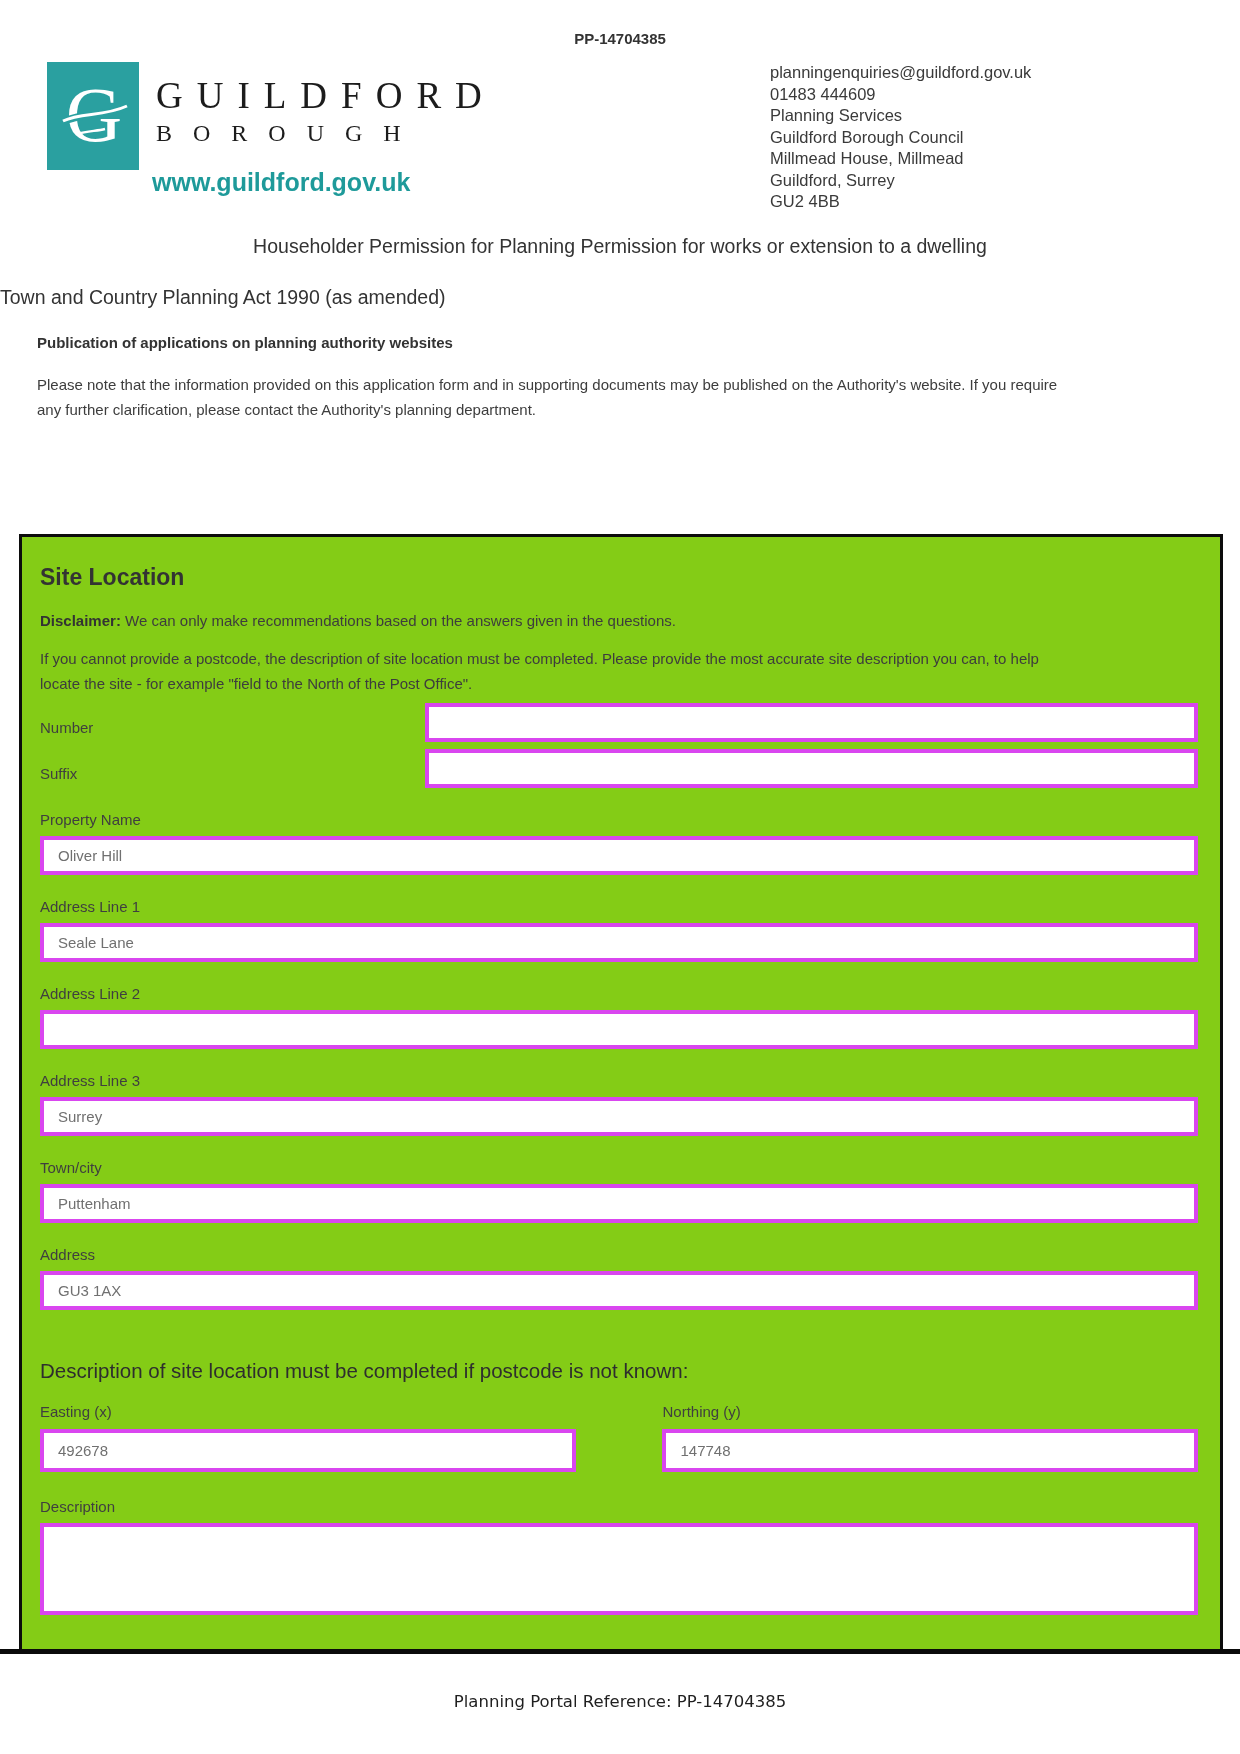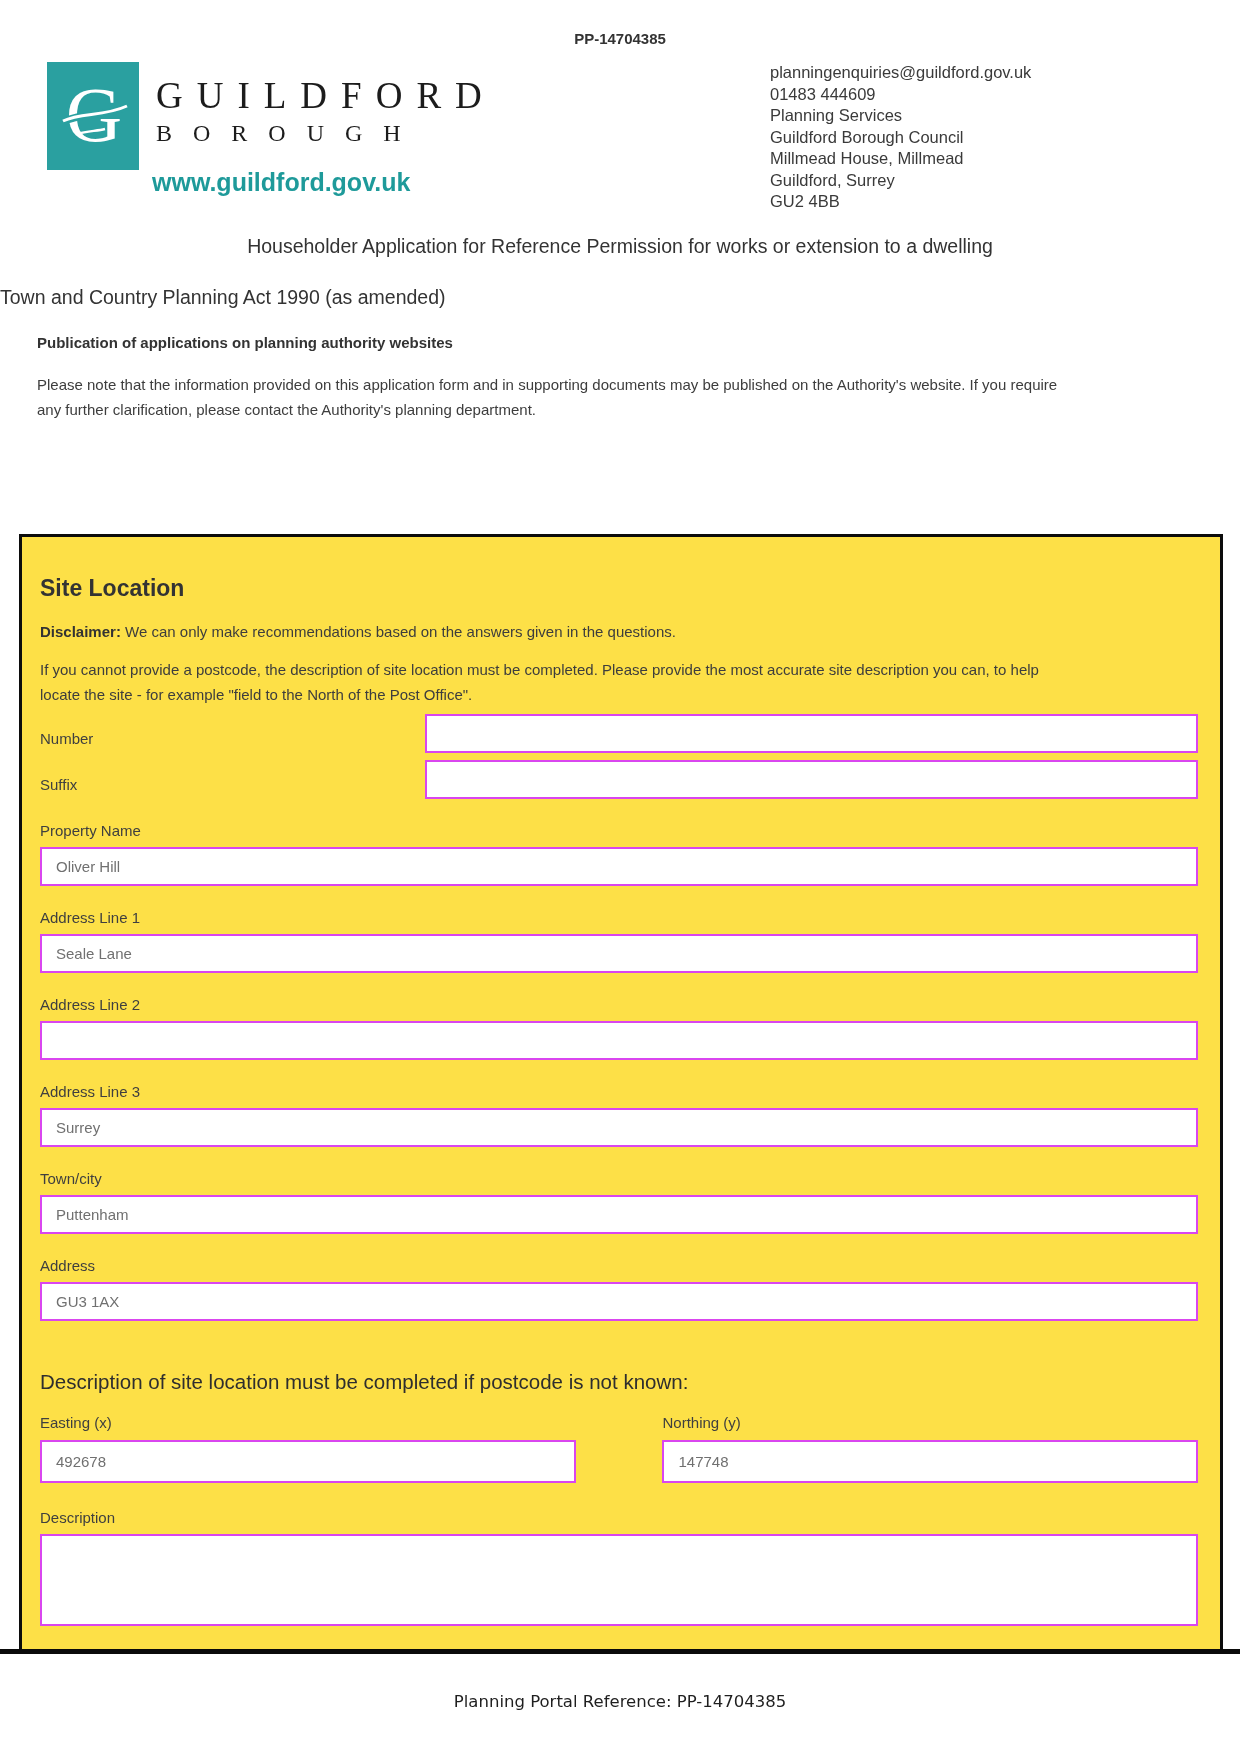--- a/index.html
+++ b/index.html
@@ -23,31 +23,31 @@
   .contact-block { position:absolute; left:770px; top:62px; font-size:16.5px; line-height:21.5px; color:#3a3a3a; }
   
   .title-main { position:absolute; top:235px; left:0; width:100%; text-align:center; font-size:19.5px; color:#333; font-weight:normal; }
   .title-sub  { position:absolute; top:286px; left:0; width:100%; font-size:19.5px; color:#333; font-weight:normal; }
   .pub-heading { position:absolute; top:334px; left:37px; font-size:15px; font-weight:bold; color:#333; }
   .pub-body { position:absolute; top:373px; left:37px; width:1032px; font-size:15px; line-height:24.5px; color:#3d3d3d; }
   
   .site-box {
     position:absolute; top:534px; left:19px; width:1204px; height:1116px;
     border:3px solid #0c0c0c; border-bottom:none;
-    padding:16px 22px 0 18px; overflow:hidden; background:#fde047;
+    padding:5px 22px 0 18px; overflow:hidden; background:#84cc16;
   }
   .site-title { margin-top:22px; font-size:23px; font-weight:bold; color:#333; }
   .disclaimer { margin-top:21px; font-size:15px; color:#3d3d3d; }
   .disclaimer b { color:#333; }
   .site-intro { margin-top:17px; width:1025px; font-size:15px; line-height:25px; color:#3d3d3d; }
   .row-inline { display:flex; align-items:center; margin-top:7px; }
   .row-inline .lbl { width:385px; padding-top:9px; }
   .lbl { font-size:15px; color:#3f3f3f; }
   .tbox {
-    display:block; width:100%; height:39px; border:2px solid #d946ef; background:#fff;
+    display:block; width:100%; height:39px; border:4px solid #d946ef; background:#fff;
     font-family:"Liberation Sans", sans-serif; font-size:15px; color:#707070;
     padding:0 14px; outline:none;
   }
   .row-inline .tbox { flex:1; }
   .stack { margin-top:23px; }
   .stack .tbox { margin-top:8px; }
   .desc-heading { margin-top:49px; font-size:20.5px; color:#2e2e2e; font-weight:normal; }
   .coord-row { display:flex; gap:48px; margin-top:20px; }
   .coord-col-e { width:563px; }
   .coord-col-n { width:562px;margin-left:38px; }
@@ -83,21 +83,21 @@
   <div class="contact-block">
     <div>planningenquiries@guildford.gov.uk</div>
     <div>01483 444609</div>
     <div>Planning Services</div>
     <div>Guildford Borough Council</div>
     <div>Millmead House, Millmead</div>
     <div>Guildford, Surrey</div>
     <div>GU2 4BB</div>
   </div>
 
-  <div class="title-main">Householder Application for Reference Permission for works or extension to a dwelling</div>
+  <div class="title-main">Householder Permission for Planning Permission for works or extension to a dwelling</div>
   <div class="title-sub">Town and Country Planning Act 1990 (as amended)</div>
 
   <div class="pub-heading">Publication of applications on planning authority websites</div>
   <div class="pub-body">Please note that the information provided on this application form and in supporting documents may be published on the Authority's website. If you require any further clarification, please contact the Authority's planning department.</div>
 
   <div class="site-box">
     <div class="site-title">Site Location</div>
 
     <div class="disclaimer"><b>Disclaimer:</b><span> We can only make recommendations based on the answers given in the questions.</span></div>
 

